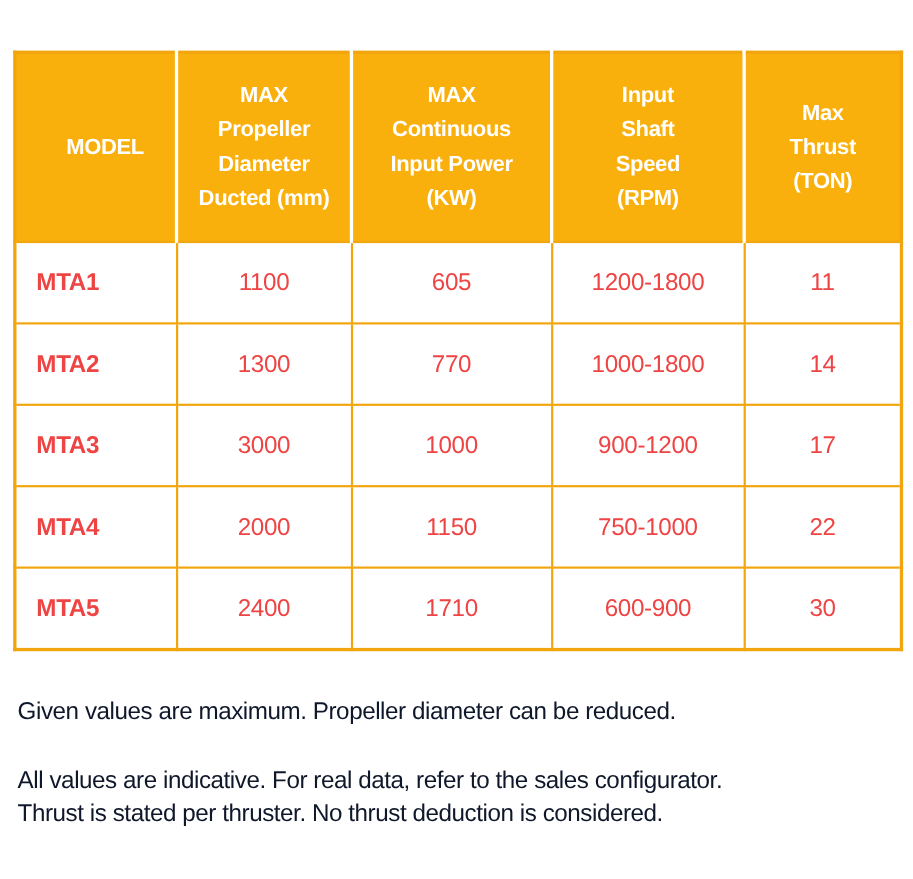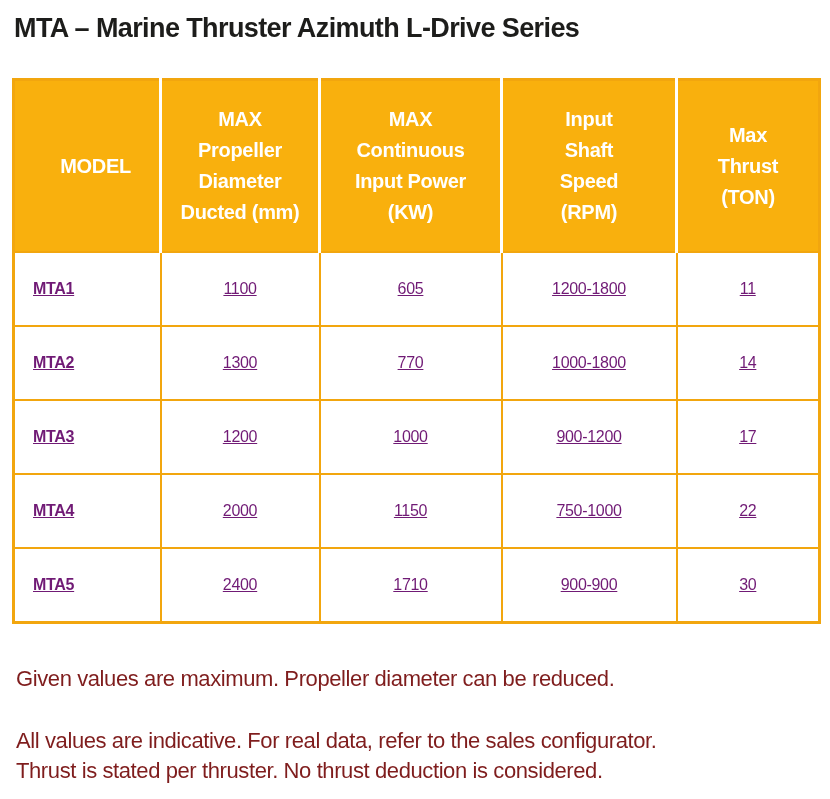--- a/index.html
+++ b/index.html
@@ -54,53 +54,51 @@
     border: 0;
     border-left: 3px solid #FFFFFF;
   }
   .spec-table th:first-child {
     border-left: 0;
     text-align: center;
     padding-left: 18px;
   }
   .spec-table td {
     height: 70px;
-    font-size: 16px;
+    font-size: 22px;
     letter-spacing: -0.3px;
     text-align: center;
     vertical-align: middle;
-    color: #701a75;
-    text-decoration: underline;
+    color: #ef4444;
   }
   .spec-table td.model-cell {
     font-weight: bold;
     text-align: left;
     padding-left: 18px;
   }
   .notes {
     margin: 40px 0 0 4px;
     font-size: 22px;
     letter-spacing: -0.4px;
-    color: #7f1d1d;
+    color: #0f172a;
   }
   .note {
     margin: 0;
     line-height: 30px;
     white-space: pre-line;
   }
   .note + .note {
     margin-top: 32px;
   }
 </style>
 </head>
 <body>
 
 <div class="page">
 
-  <h1 class="page-title">MTA – Marine Thruster Azimuth L-Drive Series</h1>
 
   <table class="spec-table">
     <colgroup>
       <col style="width:147px">
       <col style="width:159px">
       <col style="width:182px">
       <col style="width:175px">
       <col style="width:143px">
     </colgroup>
     <thead>
@@ -133,37 +131,37 @@
       </tr>
       <tr>
         <td class="model-cell">MTA2</td>
         <td>1300</td>
         <td>770</td>
         <td>1000-1800</td>
         <td>14</td>
       </tr>
       <tr>
         <td class="model-cell">MTA3</td>
-        <td>1200</td>
+        <td>3000</td>
         <td>1000</td>
         <td>900-1200</td>
         <td>17</td>
       </tr>
       <tr>
         <td class="model-cell">MTA4</td>
         <td>2000</td>
         <td>1150</td>
         <td>750-1000</td>
         <td>22</td>
       </tr>
       <tr>
         <td class="model-cell">MTA5</td>
         <td>2400</td>
         <td>1710</td>
-        <td>900-900</td>
+        <td>600-900</td>
         <td>30</td>
       </tr>
     </tbody>
   </table>
 
   <div class="notes">
     <p class="note">Given values are maximum. Propeller diameter can be reduced.</p>
     <p class="note">All values are indicative. For real data, refer to the sales configurator.
 Thrust is stated per thruster. No thrust deduction is considered.</p>
   </div>

